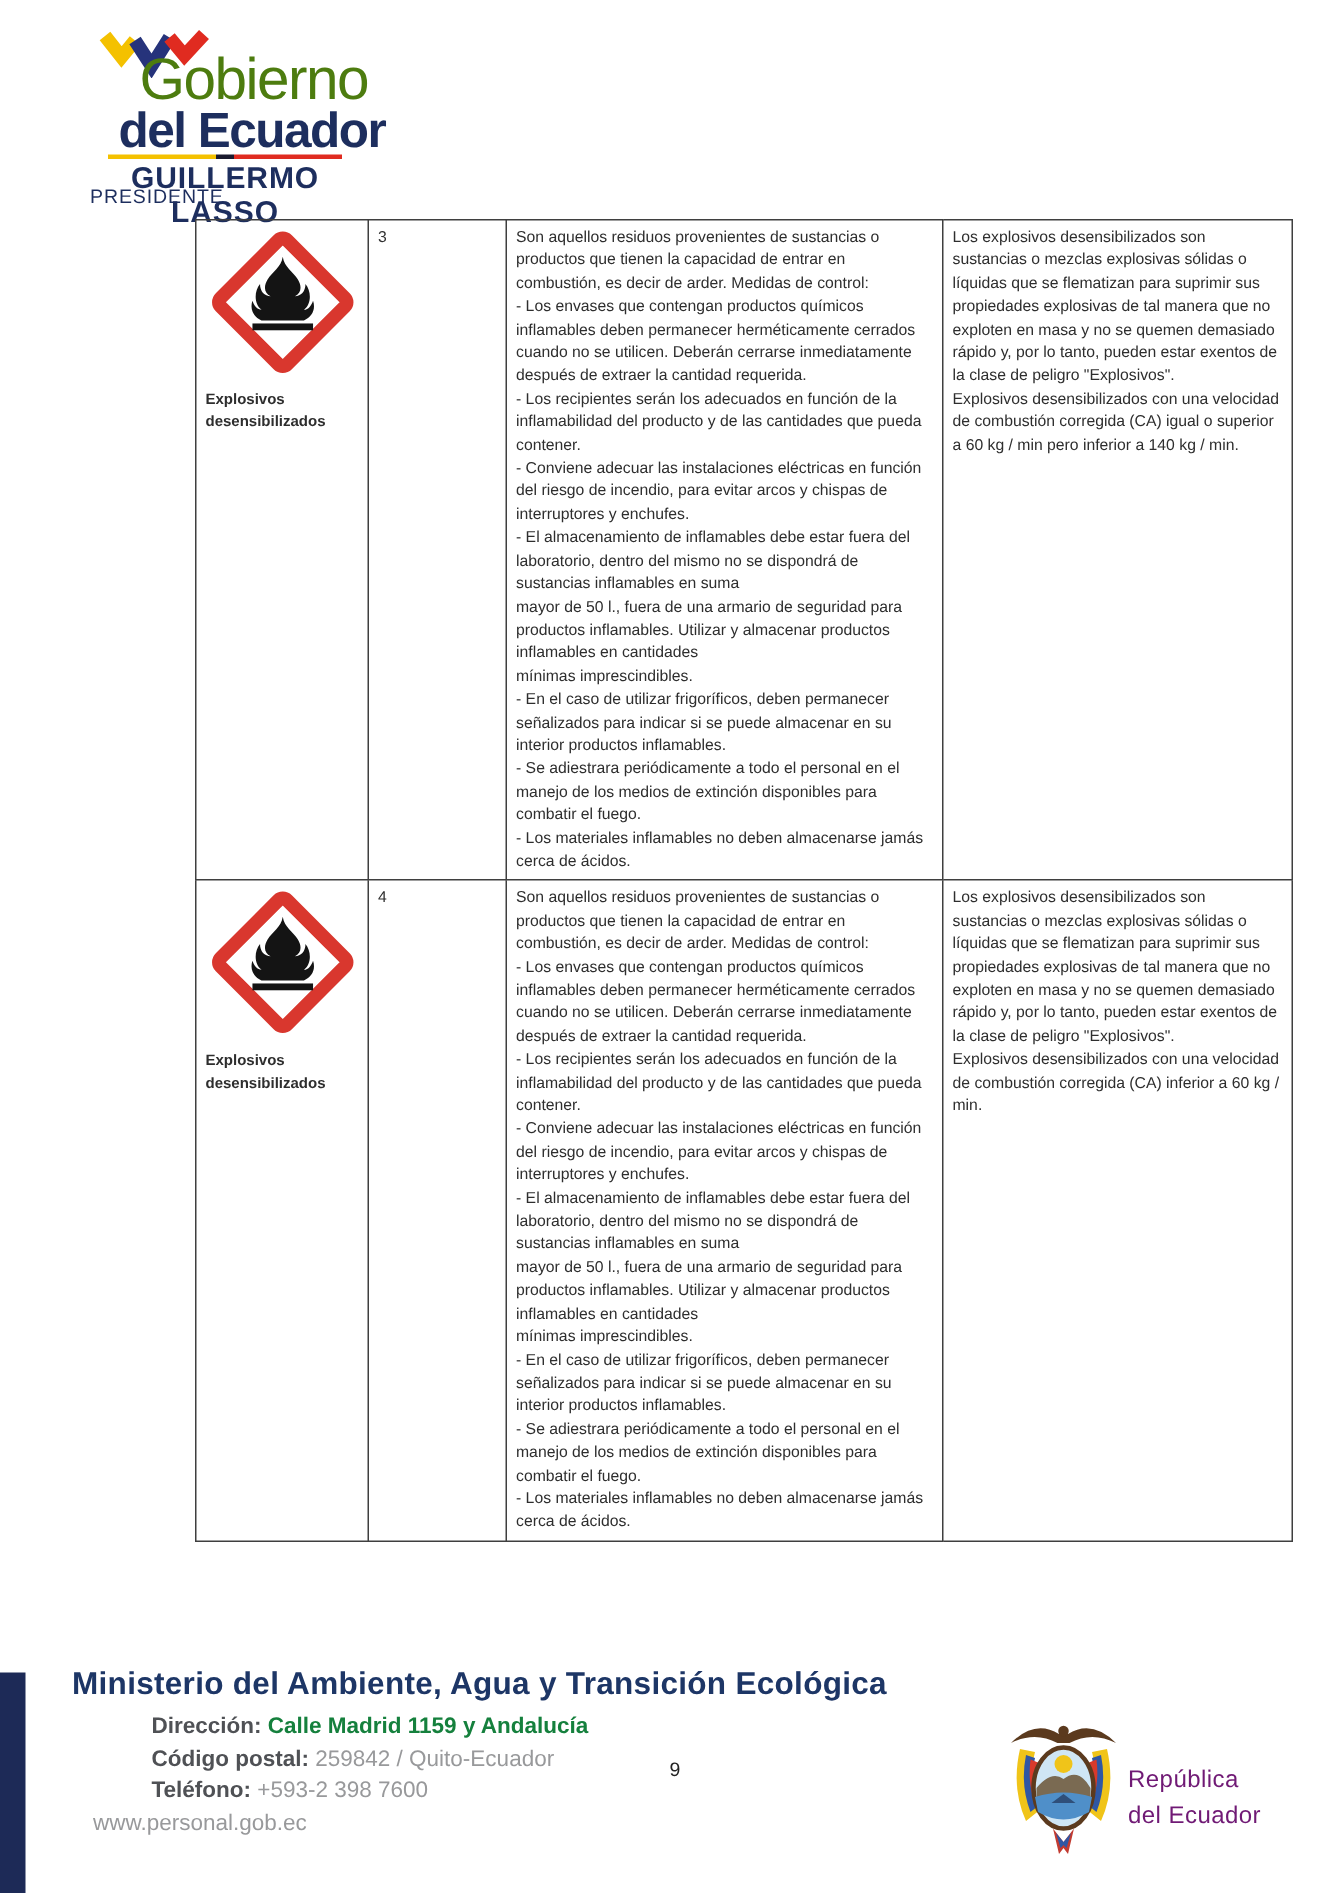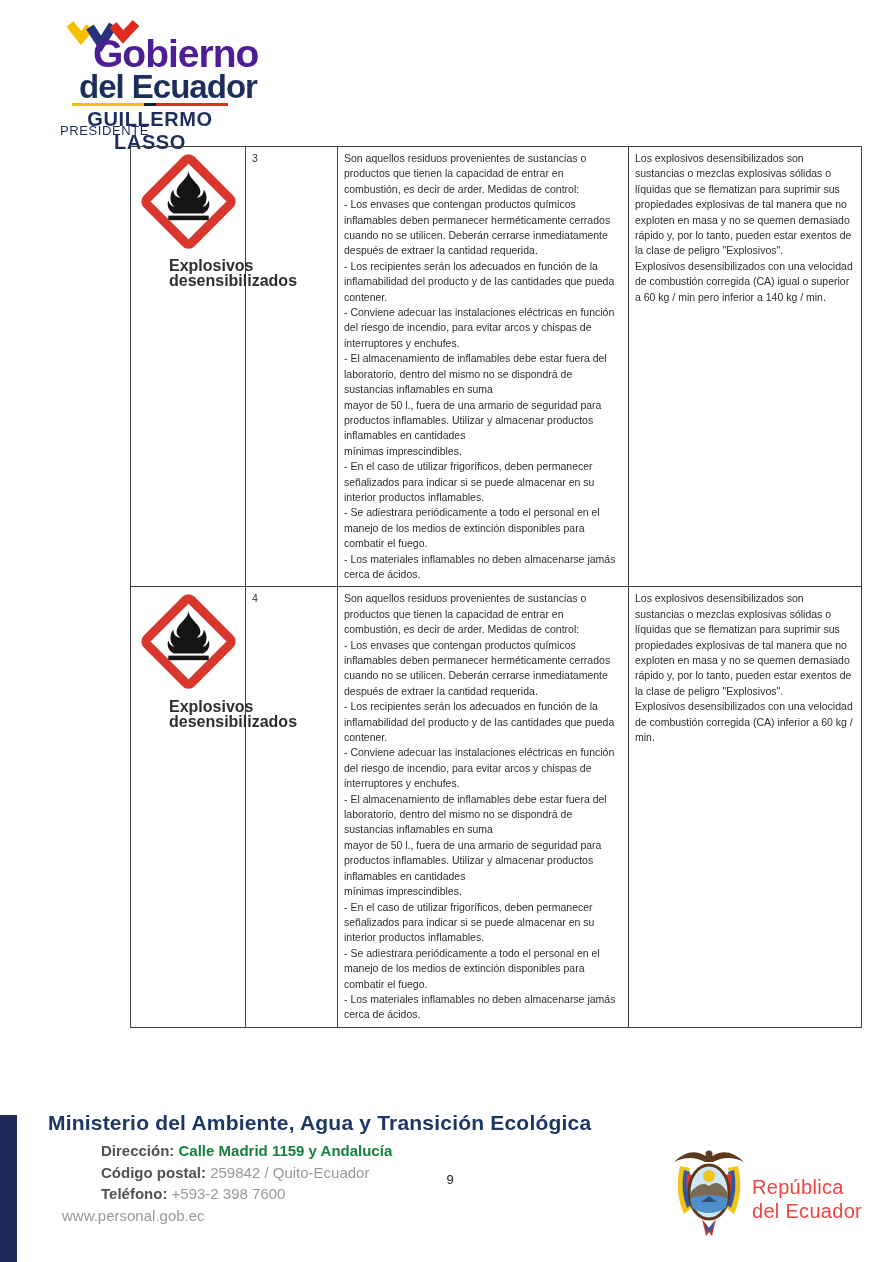--- a/index.html
+++ b/index.html
@@ -10,21 +10,21 @@
     font-family: "Liberation Sans", sans-serif;
     color: #2e2e2e;
     overflow: hidden;
   }
 
   
   .gov-logo { position: absolute; left: 60px; top: 16px; width: 240px; }
   .gov-logo .chevrons { position: absolute; left: 6px; top: 2px; }
   .gov-logo .l1 {
     position: absolute; left: 33px; top: 16px;
-    font-size: 39px; font-weight: bold; color: #4c1d95; letter-spacing: -1px;
+    font-size: 39px; font-weight: normal; color: #4d7c0f; letter-spacing: -1px;
   }
   .gov-logo .l2 {
     position: absolute; left: 19px; top: 52px;
     font-size: 33px; font-weight: bold; color: #1d2e5e; letter-spacing: -1px;
   }
   .gov-logo .rule {
     position: absolute; left: 12px; top: 87px; width: 156px; height: 3px;
     background: linear-gradient(to right, #f4c100 0 46%, #1a1a2e 46% 54%, #e02b20 54% 100%);
   }
   .gov-logo .sub1 {
@@ -44,21 +44,21 @@
   table.hazard td {
     border: 1px solid #3f3f3f;
     vertical-align: top;
     font-size: 10.5px; line-height: 15.4px;
     padding: 4px 6px;
   }
   td.c-picto { text-align: left; }
   .picto-wrap { width: 100%; text-align: center; margin-top: 0px; }
   .picto-label {
     width: 100px; margin-top: 2px; text-align: left;
-    font-weight: bold; font-size: 16px; line-height: 15px; margin-left: 32px;
+    font-weight: bold; font-size: 10px; line-height: 15px;
   }
   td.c-num { font-size: 11px; }
   .preline { white-space: pre-line; }
   tr.hrow { height: 427px; }
 
   
   .footer-bar {
     position: absolute; left: 0; top: 1115px; width: 17px; height: 147px;
     background: #1d2a57;
   }
@@ -70,21 +70,21 @@
   .footer-info .lbl { font-weight: bold; color: #4f5155; margin-left: 39px; }
   .footer-info .val-dark { font-weight: bold; color: #15803d; }
   .footer-info .val-light { color: #98999b; }
   .page-number {
     position: absolute; left: 440px; top: 1172px; width: 20px; text-align: center;
     font-size: 13px; color: #222;
   }
   .seal { position: absolute; left: 668px; top: 1140px; }
   .seal-text {
     position: absolute; left: 752px; top: 1175px;
-    font-size: 20px; line-height: 24px; color: #ef4444; letter-spacing: 0.3px;
+    font-size: 16px; line-height: 24px; color: #701a75; letter-spacing: 0.3px;
   }
 </style>
 </head>
 <body>
 
 <div class="gov-logo">
   <svg class="chevrons" width="78" height="34" viewBox="0 0 78 34">
     <polyline points="4,6 15,20 24,9" fill="none" stroke="#f4c100" stroke-width="9"></polyline>
     <polyline points="24,9 35,26 47,7" fill="none" stroke="#26337b" stroke-width="9"></polyline>
     <polyline points="47,7 57,19 70,5" fill="none" stroke="#e02b20" stroke-width="9"></polyline>

